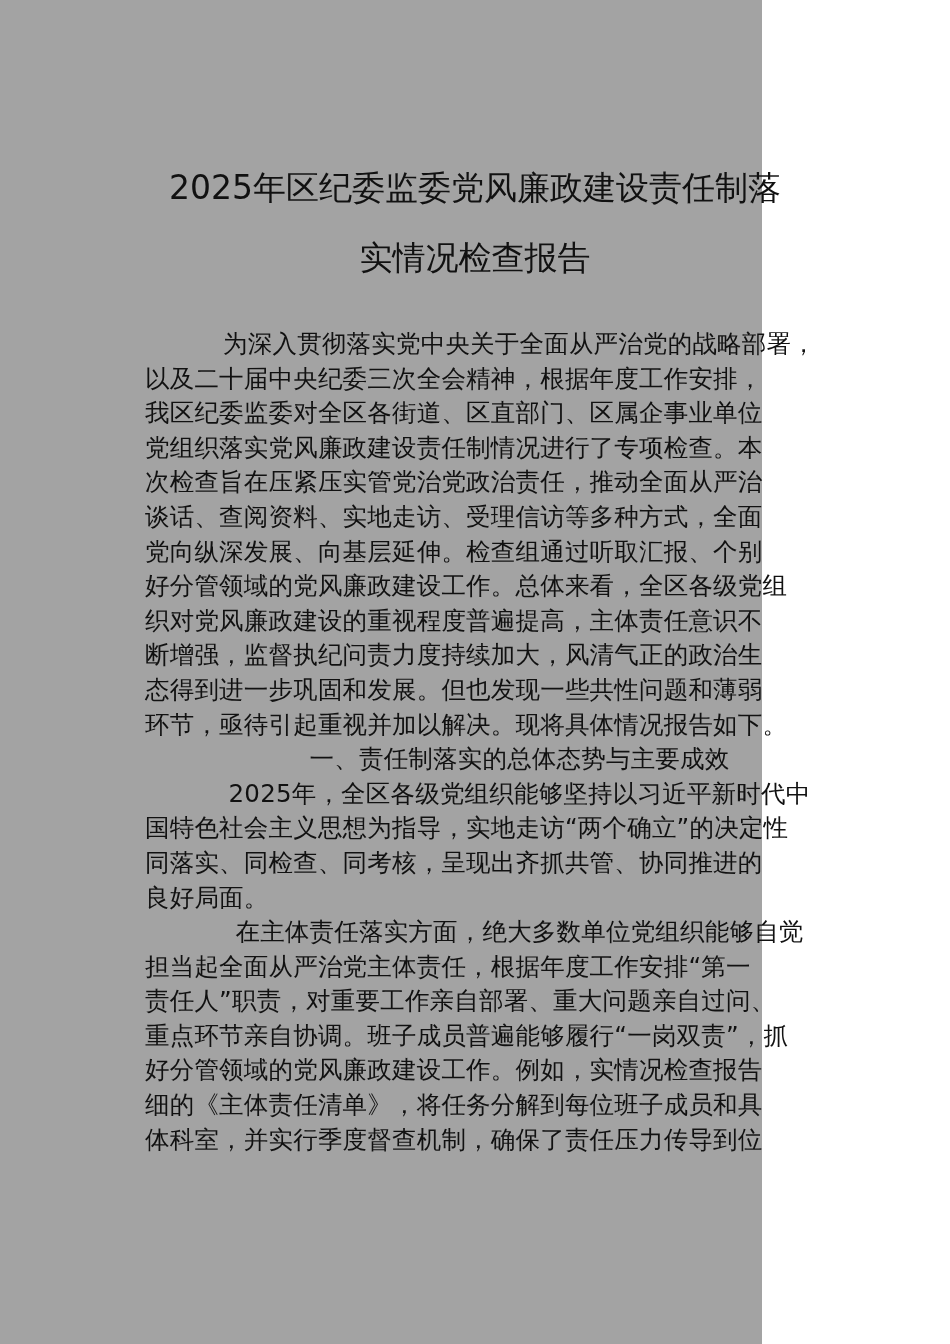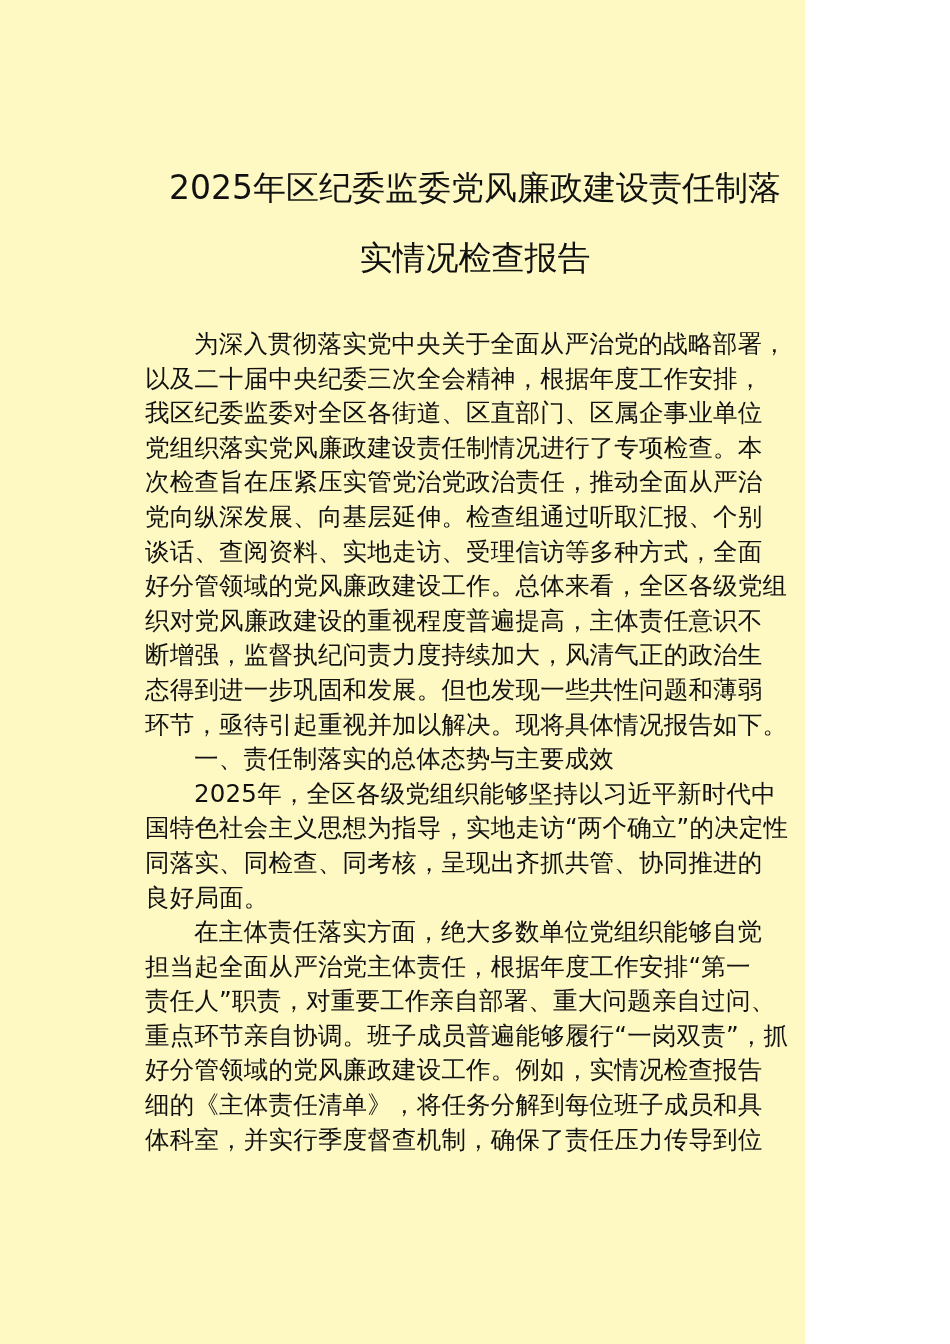--- a/index.html
+++ b/index.html
@@ -13,22 +13,21 @@
       position: relative;
       overflow: hidden;
       font-family: "DejaVu Sans", "Liberation Sans", sans-serif;
       color: #111111;
     }
     .page {
       position: absolute;
       left: 0; top: 0;
       width: 762px;
       height: 1344px;
-      background: #fef9c3;
-      padding-left: 43px;
+      background: #a3a3a3;
     }
     .title {
       position: absolute;
       left: 0;
       width: 950px;
       text-align: center;
       font-size: 33px;
       line-height: 40px;
       letter-spacing: 0px;
       white-space: nowrap;
@@ -41,37 +40,37 @@
       top: 327px;
       width: 700px;
     }
     .line {
       height: 34.6px;
       line-height: 34.6px;
       font-size: 24.5px;
       white-space: nowrap;
       letter-spacing: 0.2px;
     }
-    .line.indent { padding-left: 49px; }
+    .line.indent { padding-left: 49px; text-align: center; }
   </style>
 </head>
 <body>
 
 <div class="page">
   <div class="title l1">2025年区纪委监委党风廉政建设责任制落</div>
   <div class="title l2">实情况检查报告</div>
 
   <div class="body">
     <div class="line indent">为深入贯彻落实党中央关于全面从严治党的战略部署，</div>
     <div class="line">以及二十届中央纪委三次全会精神，根据年度工作安排，</div>
     <div class="line">我区纪委监委对全区各街道、区直部门、区属企事业单位</div>
     <div class="line">党组织落实党风廉政建设责任制情况进行了专项检查。本</div>
     <div class="line">次检查旨在压紧压实管党治党政治责任，推动全面从严治</div>
+    <div class="line">谈话、查阅资料、实地走访、受理信访等多种方式，全面</div>
     <div class="line">党向纵深发展、向基层延伸。检查组通过听取汇报、个别</div>
-    <div class="line">谈话、查阅资料、实地走访、受理信访等多种方式，全面</div>
     <div class="line">好分管领域的党风廉政建设工作。总体来看，全区各级党组</div>
     <div class="line">织对党风廉政建设的重视程度普遍提高，主体责任意识不</div>
     <div class="line">断增强，监督执纪问责力度持续加大，风清气正的政治生</div>
     <div class="line">态得到进一步巩固和发展。但也发现一些共性问题和薄弱</div>
     <div class="line">环节，亟待引起重视并加以解决。现将具体情况报告如下。</div>
     <div class="line indent">一、责任制落实的总体态势与主要成效</div>
     <div class="line indent">2025年，全区各级党组织能够坚持以习近平新时代中</div>
     <div class="line">国特色社会主义思想为指导，实地走访“两个确立”的决定性</div>
     <div class="line">同落实、同检查、同考核，呈现出齐抓共管、协同推进的</div>
     <div class="line">良好局面。</div>

